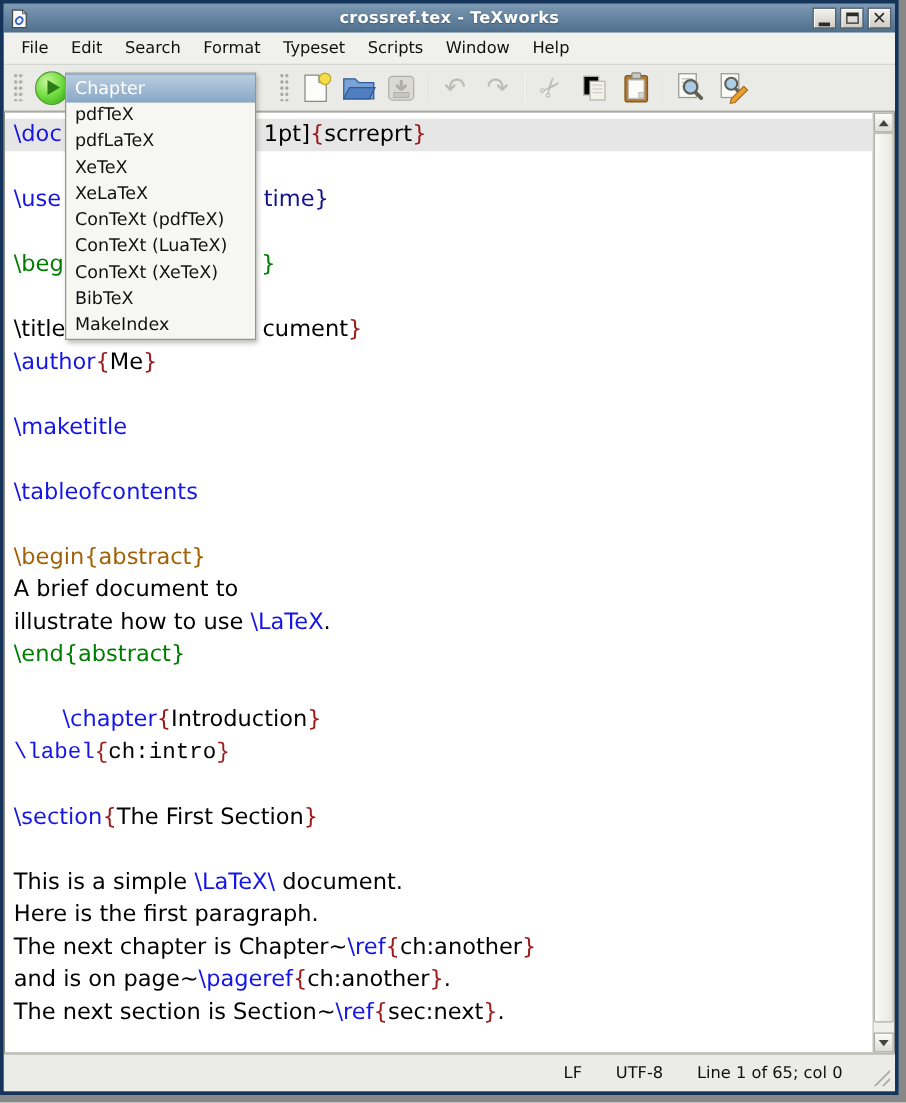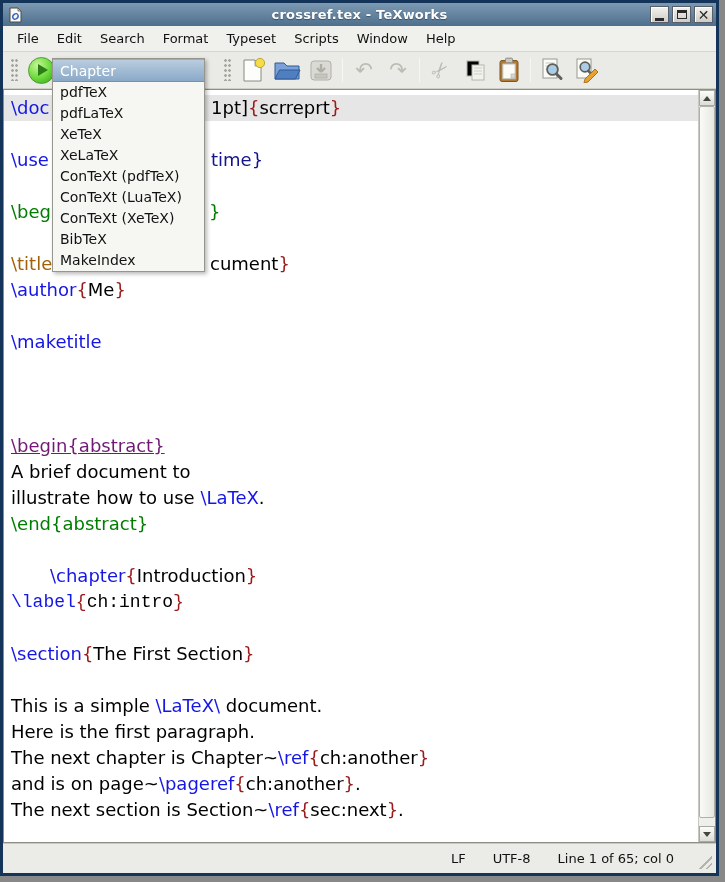--- a/index.html
+++ b/index.html
@@ -192,24 +192,25 @@
         <path d="M12 22l10-10 3 3-10 10-4 1z" fill="#e8a030" stroke="#a86a14" stroke-width=".9"></path>
       </svg>
     </span>
   </div>
 
   <div class="editor-wrap">
     <div class="code-area">
         <div class="line hl" style="top: 5px; background: rgb(230, 230, 230);"><span class="frag-group" style="left: 7px;"><span style="color: rgb(21, 21, 230);">\doc</span></span><span class="frag-group" style="left: 207px;"><span style="color: rgb(0, 0, 0);">1pt]</span><span style="color: rgb(155, 26, 26);">{</span><span style="color: rgb(0, 0, 0);">scrreprt</span><span style="color: rgb(155, 26, 26);">}</span></span></div>
         <div class="line" style="top: 57px;"><span class="frag-group" style="left: 7px;"><span style="color: rgb(21, 21, 230);">\use</span></span><span class="frag-group" style="left: 207px;"><span style="color: rgb(20, 20, 140);">time}</span></span></div>
         <div class="line" style="top: 109px;"><span class="frag-group" style="left: 7px;"><span style="color: rgb(0, 125, 0); text-align: center;">\beg</span></span><span class="frag-group" style="left: 205px;"><span style="color: rgb(0, 125, 0);">}</span></span></div>
-        <div class="line" style="top: 161px;"><span class="frag-group" style="left: 7px;"><span style="color: #a16207;">\title</span></span><span class="frag-group" style="left: 206px;"><span style="color: rgb(0, 0, 0);">cument</span><span style="color: rgb(155, 26, 26);">}</span></span></div>
+        <div class="line" style="top: 161px;"><span class="frag-group" style="left: 7px;"><span style="color: #000000;">\title</span></span><span class="frag-group" style="left: 206px;"><span style="color: rgb(0, 0, 0);">cument</span><span style="color: rgb(155, 26, 26);">}</span></span></div>
         <div class="line" style="top: 187px;"><span class="frag-group" style="left: 7px;"><span style="color: rgb(21, 21, 230);">\author</span><span style="color: rgb(155, 26, 26);">{</span><span style="color: rgb(0, 0, 0);">Me</span><span style="color: rgb(155, 26, 26);">}</span></span></div>
         <div class="line" style="top: 239px;"><span class="frag-group" style="left: 7px;"><span style="color: rgb(21, 21, 230);">\maketitle</span></span></div>
-        <div class="line" style="top: 343px;"><span class="frag-group" style="left: 7px;"><span style="color: #701a75; text-decoration: underline;">\begin{abstract}</span></span></div>
+        <div class="line" style="top: 291px;"><span class="frag-group" style="left: 7px;"><span style="color: rgb(21, 21, 230);">\tableofcontents</span></span></div>
+        <div class="line" style="top: 343px;"><span class="frag-group" style="left: 7px;"><span style="color: #a16207;">\begin{abstract}</span></span></div>
         <div class="line" style="top: 369px;"><span class="frag-group" style="left: 7px;"><span style="color: rgb(0, 0, 0);">A brief document to</span></span></div>
         <div class="line" style="top: 395px; text-align: center;"><span class="frag-group" style="left: 7px;"><span style="color: rgb(0, 0, 0);">illustrate how to use </span><span style="color: rgb(21, 21, 230);">\LaTeX</span><span style="color: rgb(0, 0, 0);">.</span></span></div>
         <div class="line" style="top: 421px;"><span class="frag-group" style="left: 7px;"><span style="color: rgb(0, 125, 0);">\end{abstract}</span></span></div>
         <div class="line" style="top: 473px;"><span class="frag-group" style="left: 7px;"><span style="color: rgb(21, 21, 230); margin-left: 39px;">\chapter</span><span style="color: rgb(155, 26, 26);">{</span><span style="color: rgb(0, 0, 0);">Introduction</span><span style="color: rgb(155, 26, 26);">}</span></span></div>
         <div class="line" style="top: 499px; font-family: Liberation Mono, monospace;"><span class="frag-group" style="left: 7px;"><span style="color: rgb(21, 21, 230);">\label</span><span style="color: rgb(155, 26, 26);">{</span><span style="color: rgb(0, 0, 0);">ch:intro</span><span style="color: rgb(155, 26, 26);">}</span></span></div>
         <div class="line" style="top: 551px;"><span class="frag-group" style="left: 7px;"><span style="color: rgb(21, 21, 230);">\section</span><span style="color: rgb(155, 26, 26);">{</span><span style="color: rgb(0, 0, 0);">The First Section</span><span style="color: rgb(155, 26, 26);">}</span></span></div>
         <div class="line" style="top: 603px; padding-left: 28px;"><span class="frag-group" style="left: 7px;"><span style="color: rgb(0, 0, 0);">This is a simple </span><span style="color: rgb(21, 21, 230);">\LaTeX\</span><span style="color: rgb(0, 0, 0);"> document.</span></span></div>
         <div class="line" style="top: 629px;"><span class="frag-group" style="left: 7px;"><span style="color: rgb(0, 0, 0);">Here is the first paragraph.</span></span></div>
         <div class="line" style="top: 655px;"><span class="frag-group" style="left: 7px;"><span style="color: rgb(0, 0, 0);">The next chapter is Chapter~</span><span style="color: rgb(21, 21, 230);">\ref</span><span style="color: rgb(155, 26, 26);">{</span><span style="color: rgb(0, 0, 0);">ch:another</span><span style="color: rgb(155, 26, 26);">}</span></span></div>
         <div class="line" style="top: 681px;"><span class="frag-group" style="left: 7px;"><span style="color: rgb(0, 0, 0);">and is on page~</span><span style="color: rgb(21, 21, 230);">\pageref</span><span style="color: rgb(155, 26, 26);">{</span><span style="color: rgb(0, 0, 0);">ch:another</span><span style="color: rgb(155, 26, 26);">}</span><span style="color: rgb(0, 0, 0);">.</span></span></div>

